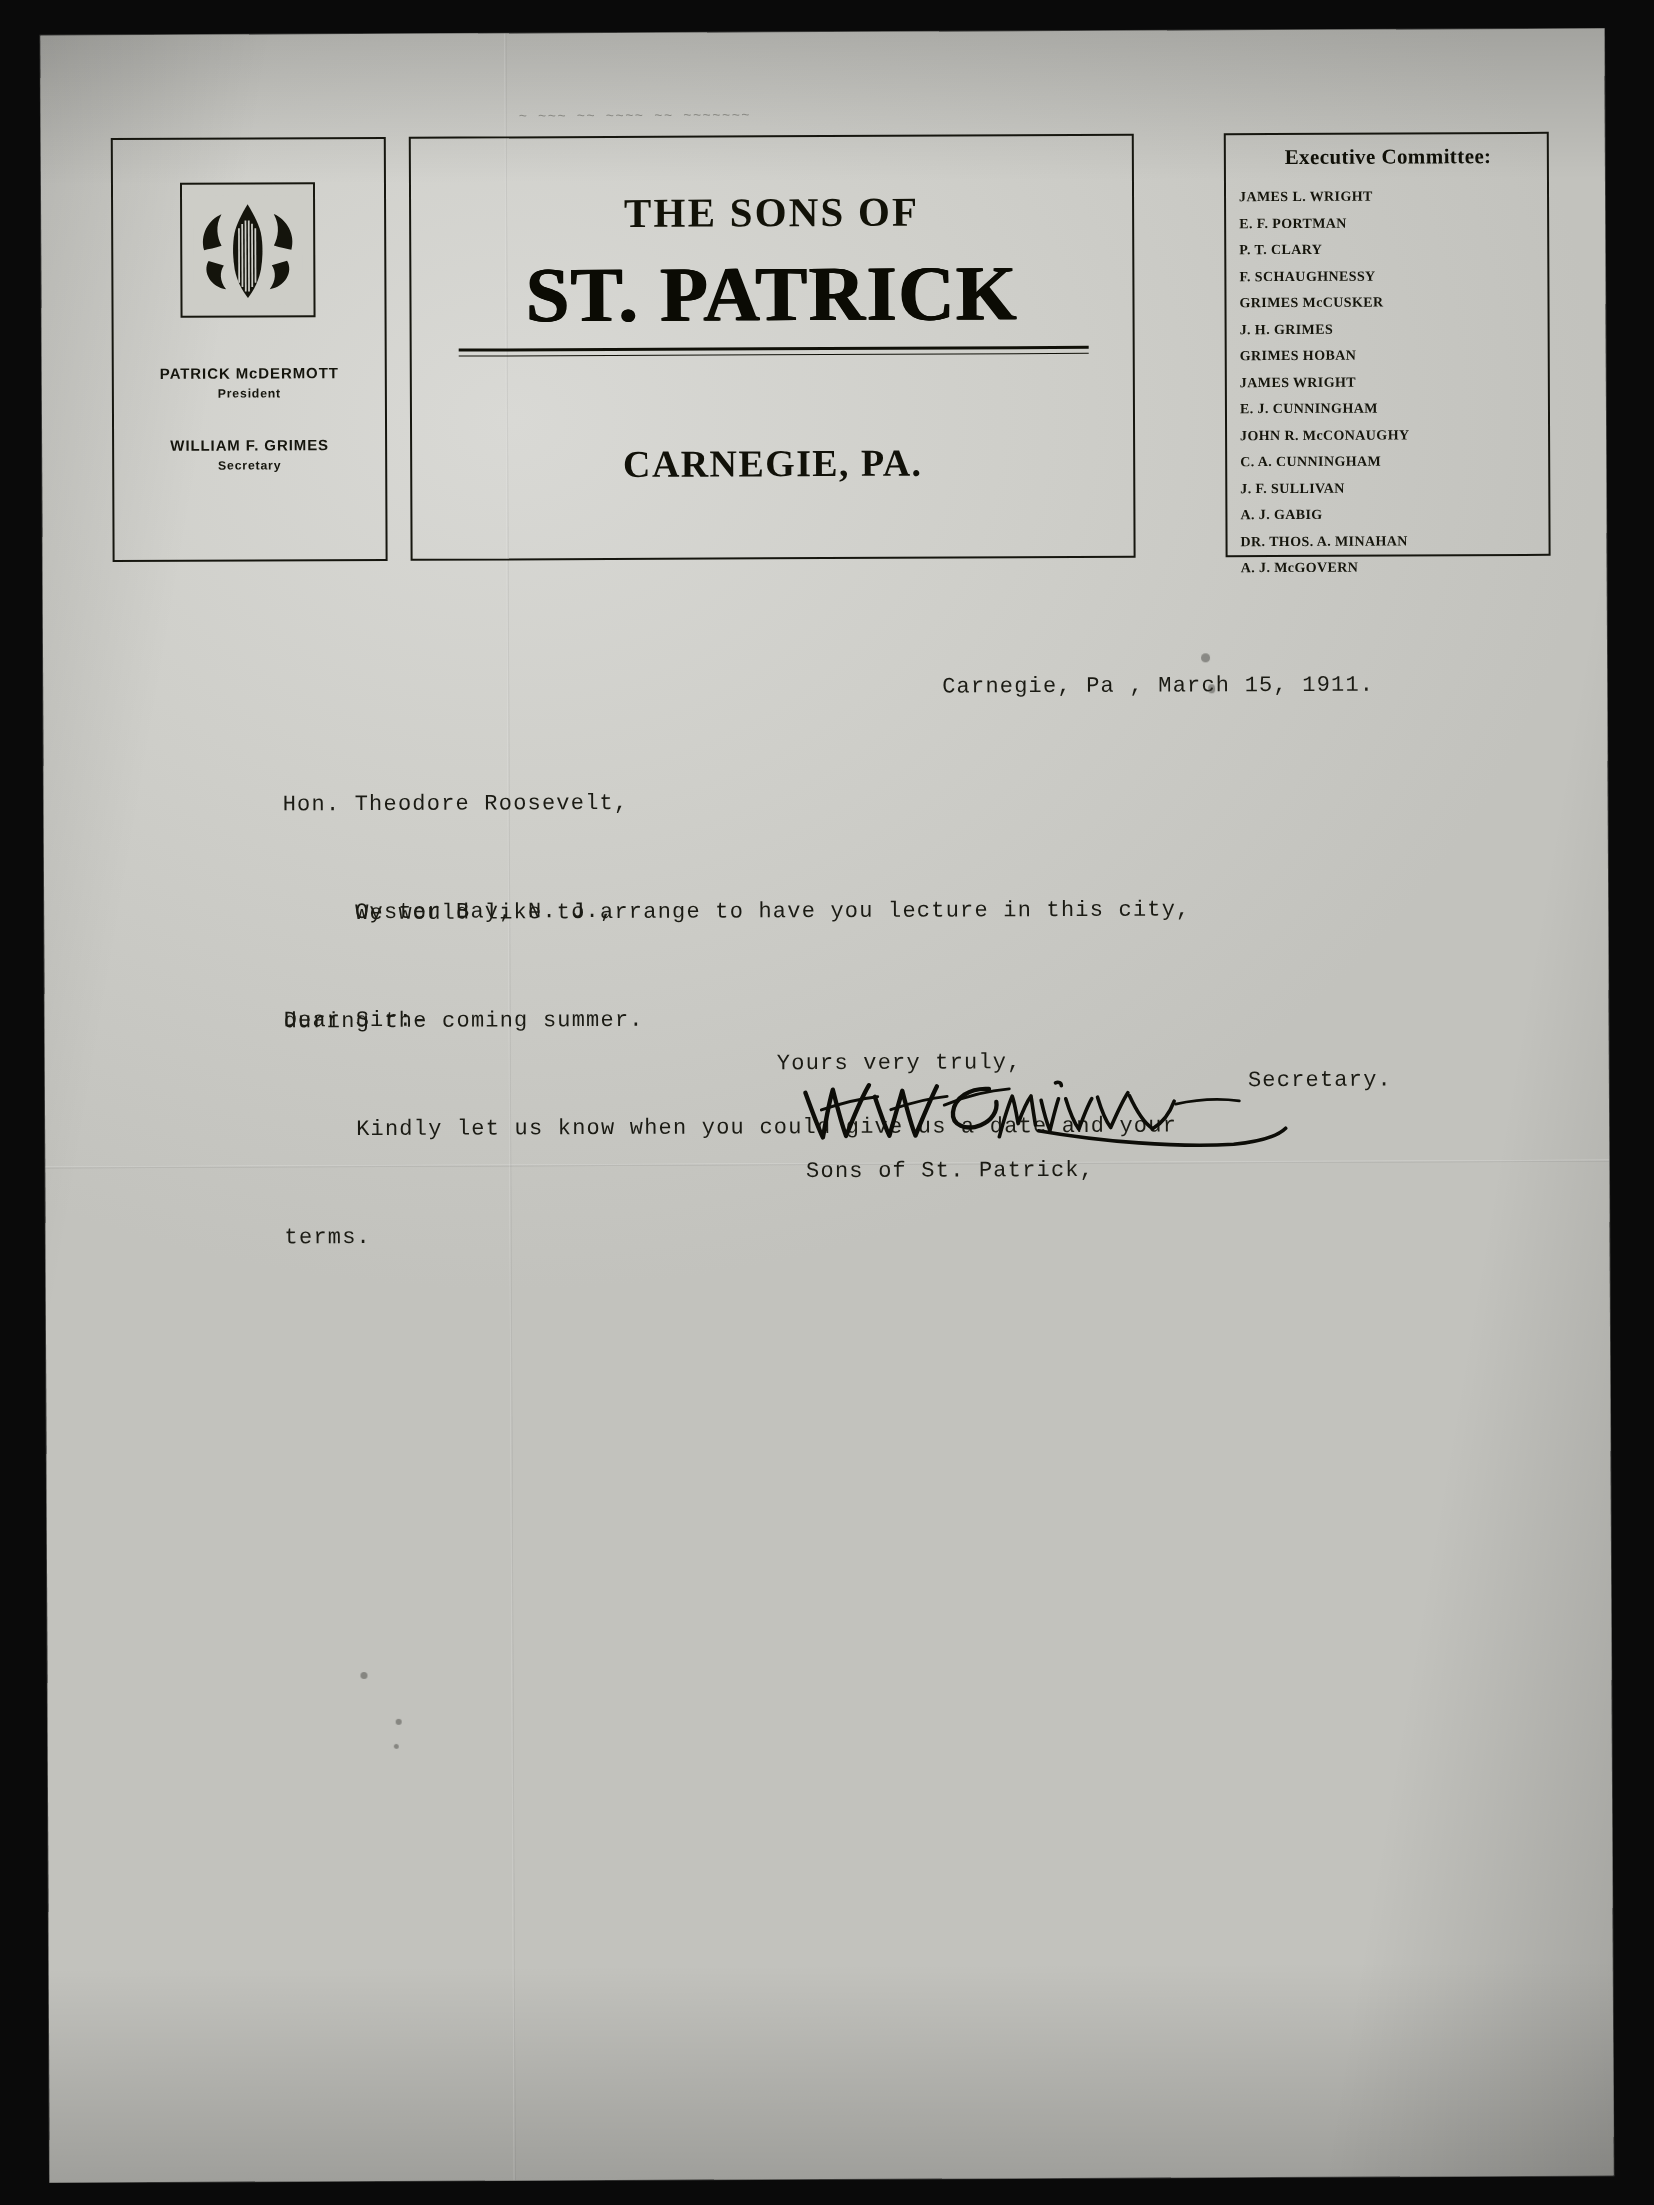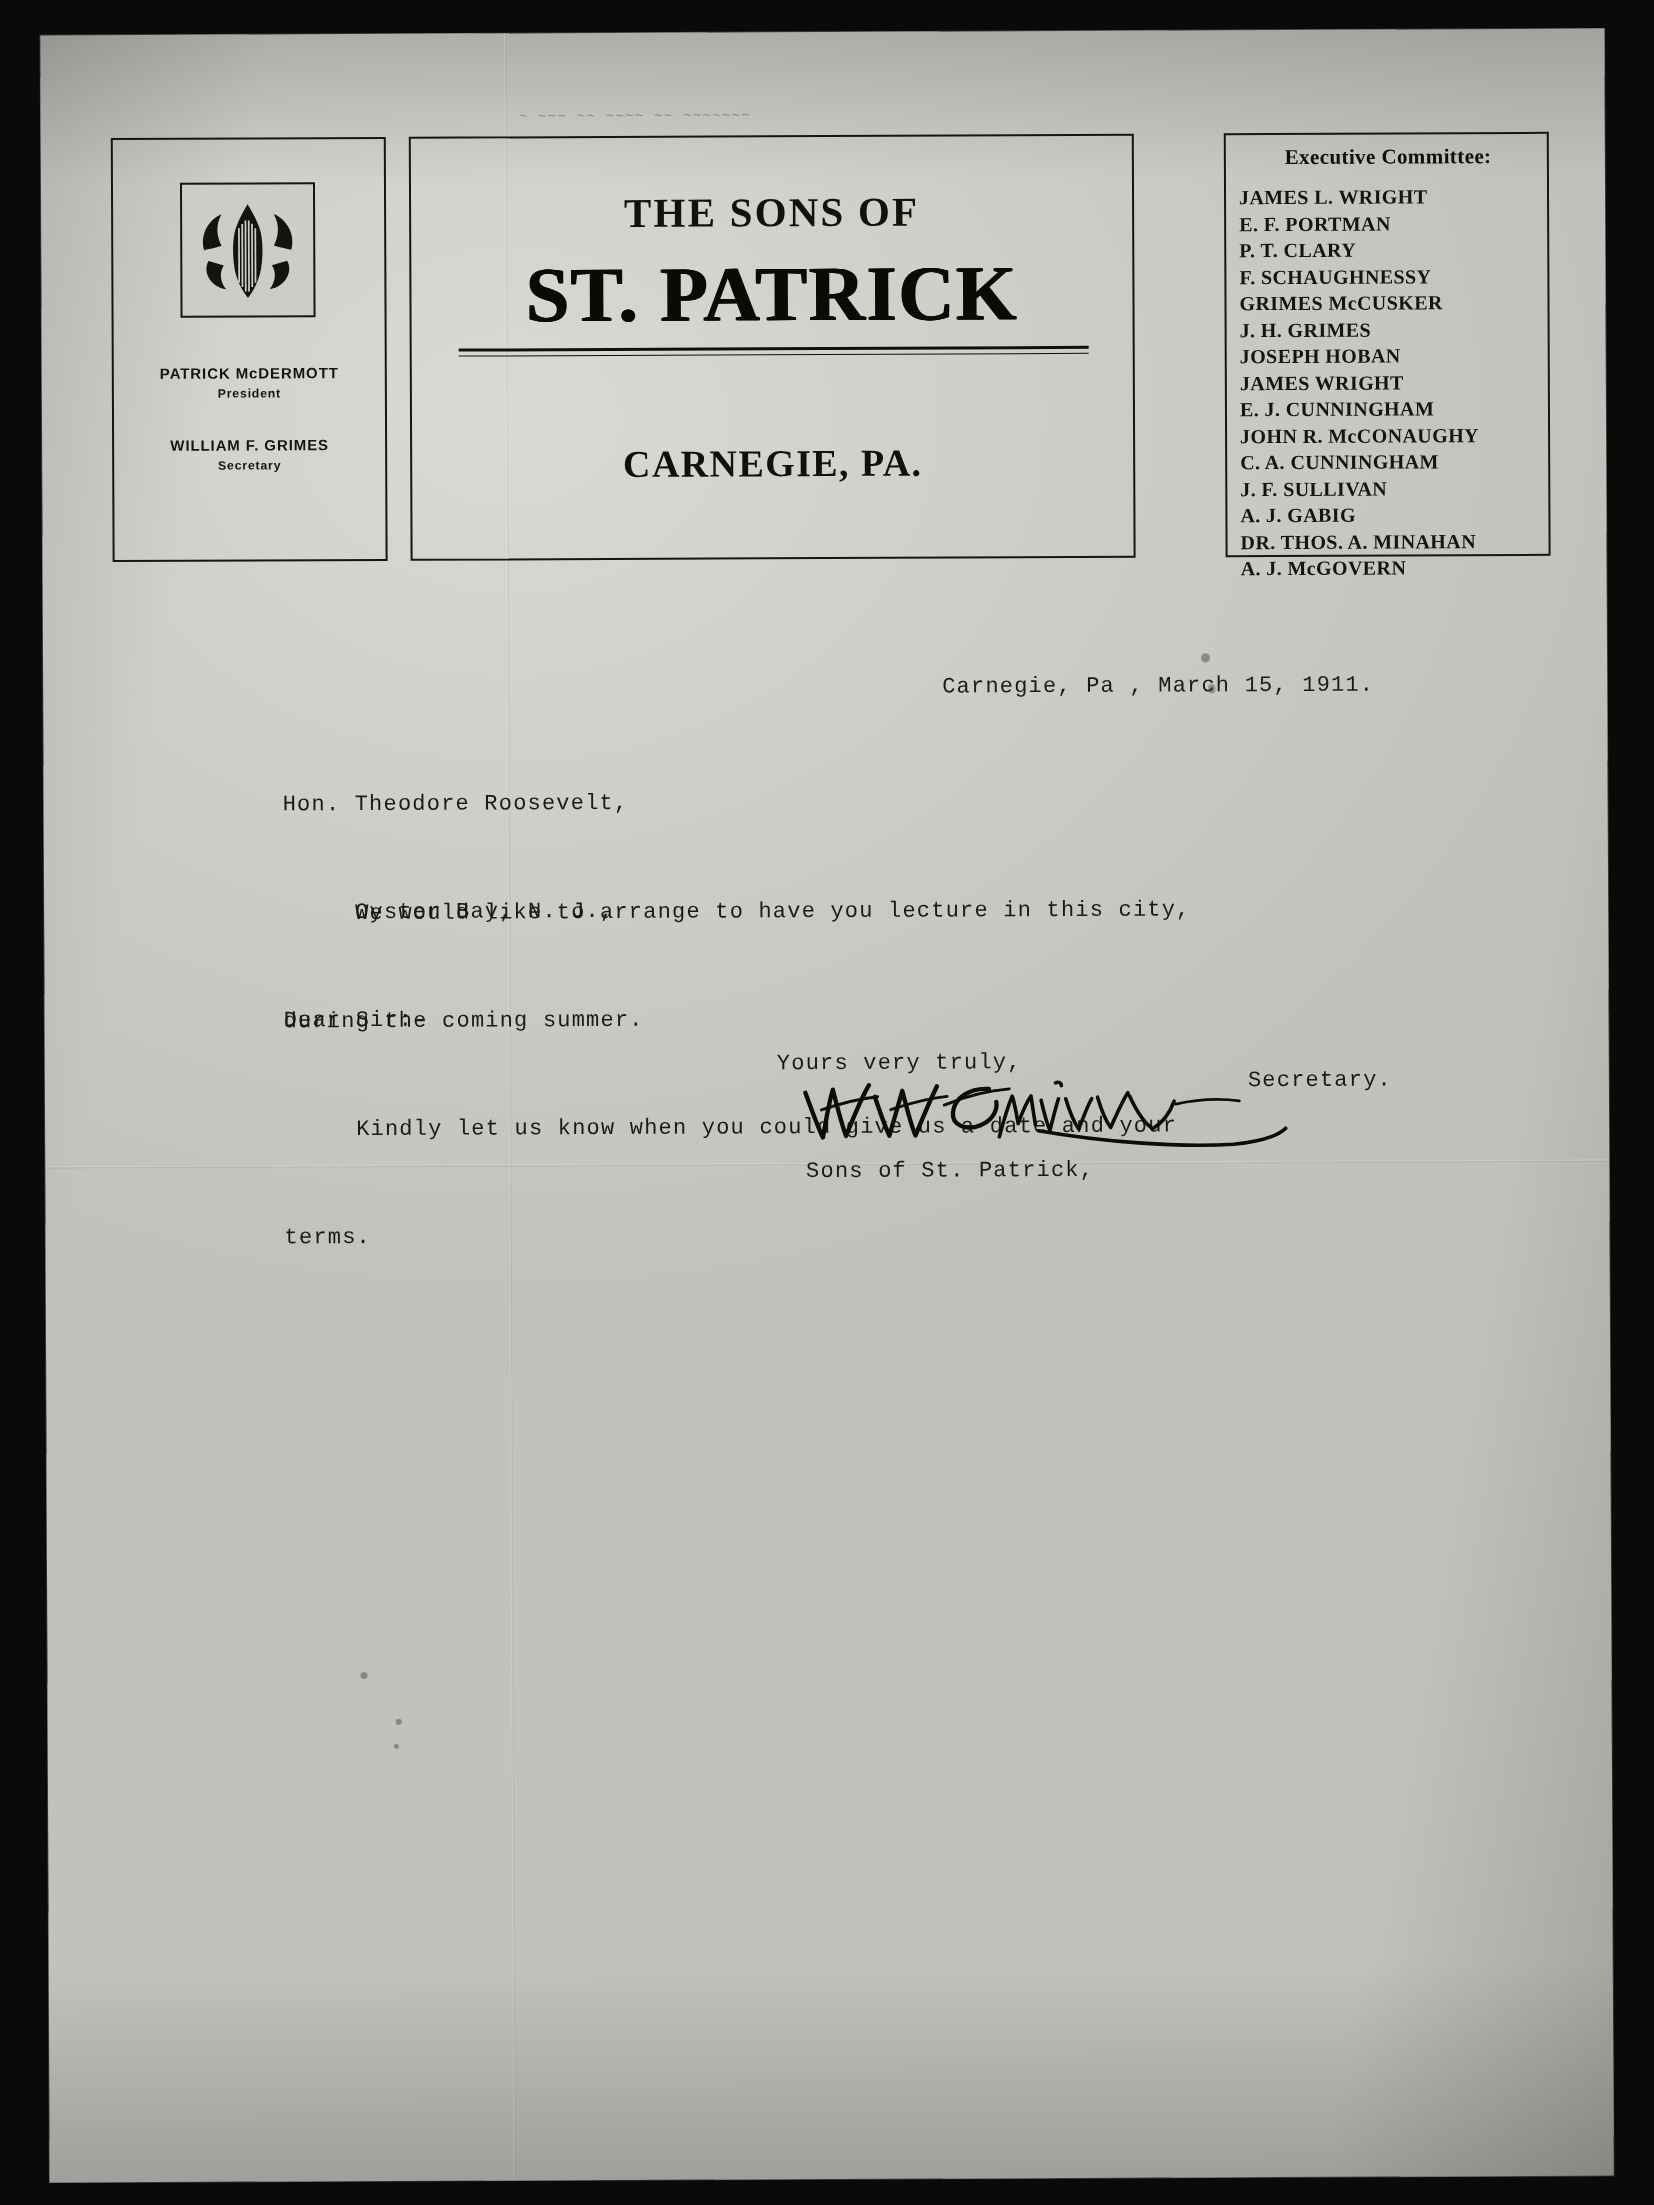--- a/index.html
+++ b/index.html
@@ -177,21 +177,21 @@
   }
   .comm-list {
     position: absolute;
     left: 13px;
     top: 49px;
     width: 304px;
   }
   .comm-item {
     font-family: "Liberation Serif", serif;
     font-weight: bold;
-    font-size: 20px;
+    font-size: 14px;
     letter-spacing: 0.4px;
     line-height: 26.5px;
     color: #15150c;
     white-space: nowrap;
   }
 
   
   .typed {
     position: absolute;
     color: #1b1b14;
@@ -299,21 +299,21 @@
 
       <div class="box box-committee">
         <div class="comm-head">Executive Committee:</div>
         <div class="comm-list">
           <div class="comm-item">JAMES L. WRIGHT</div>
           <div class="comm-item">E. F. PORTMAN</div>
           <div class="comm-item">P. T. CLARY</div>
           <div class="comm-item">F. SCHAUGHNESSY</div>
           <div class="comm-item">GRIMES McCUSKER</div>
           <div class="comm-item">J. H. GRIMES</div>
-          <div class="comm-item">JOSEPH HOBAN</div>
+          <div class="comm-item">GRIMES HOBAN</div>
           <div class="comm-item">JAMES WRIGHT</div>
           <div class="comm-item">E. J. CUNNINGHAM</div>
           <div class="comm-item">JOHN R. McCONAUGHY</div>
           <div class="comm-item">C. A. CUNNINGHAM</div>
           <div class="comm-item">J. F. SULLIVAN</div>
           <div class="comm-item">A. J. GABIG</div>
           <div class="comm-item">DR. THOS. A. MINAHAN</div>
           <div class="comm-item">A. J. McGOVERN</div>
         </div>
       </div>

